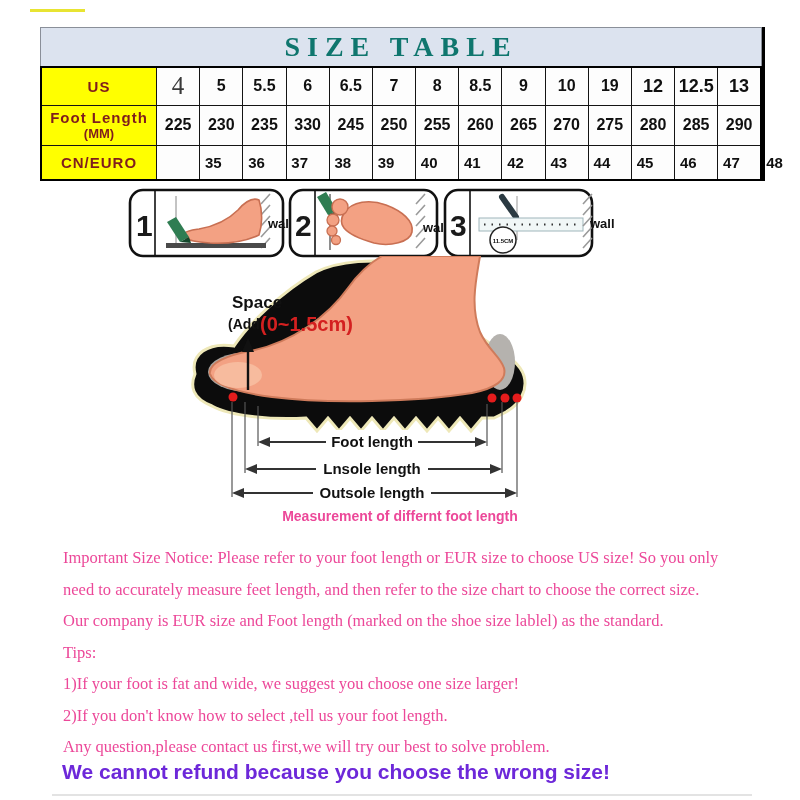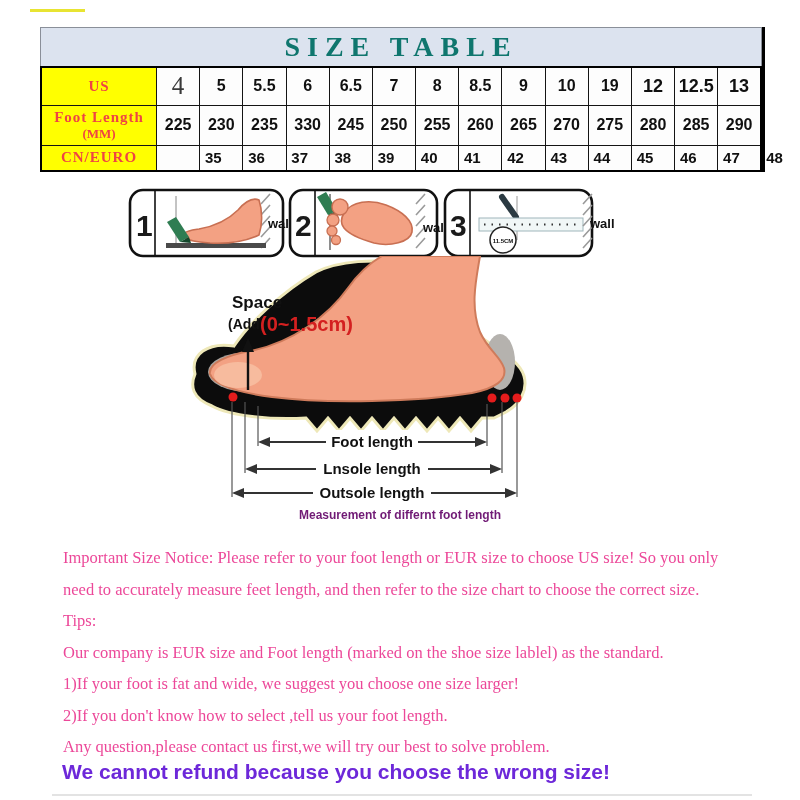--- a/index.html
+++ b/index.html
@@ -10,43 +10,43 @@
   #top-sliver{position:absolute;left:30px;top:9px;width:55px;height:3px;background:#e8e432;}
 
   
   #table-wrap{position:absolute;left:40px;top:27px;width:722px;border-right:3px solid #000;}
   #title-bar{height:38px;line-height:38px;text-align:center;background:#dce3ef;
              border:1px solid #8a8f99;border-bottom:none;
              font-family:"Liberation Serif",serif;font-weight:bold;font-size:28px;
              letter-spacing:7px;color:#0f766e;}
   #size-table{width:100%;border-collapse:collapse;table-layout:fixed;border:2px solid #000;}
   #size-table th,#size-table td{border:1.6px solid #141414;text-align:center;padding:0;}
-  #size-table th{width:114px;background:#ffff00;color:#ef4444;
-                 font-family:Liberation Serif, serif;font-weight:bold;font-size:15px;letter-spacing:1px;}
+  #size-table th{width:114px;background:#ffff00;color:#7f1d1d;
+                 font-family:Liberation Sans, sans-serif;font-weight:bold;font-size:15px;letter-spacing:1px;}
   #size-table th .sub{font-size:13px;letter-spacing:0;}
   #size-table tr.r0{height:38px;}
   #size-table tr.r1{height:40px;}
-  #size-table tr.r2{height:26px;}
+  #size-table tr.r2{height:35px;}
   #size-table td{color:#101010;font-weight:bold;font-size:16px;background:#fdfdfd;}
   #size-table tr.r0 td:nth-child(2){font-family:"Liberation Serif",serif;font-weight:400;
                                     font-size:25px;color:#3a3a3a;}
   #size-table tr.r0 td:nth-child(n+13){font-size:18px;}
   #size-table tr.r2 td{font-size:15px;padding-left:48px;}
 
   
   .panel{position:absolute;top:188px;height:70px;overflow:visible;}
   #panel-1{left:128px;width:158px;}
   #panel-2{left:288px;width:152px;}
   #panel-3{left:443px;width:152px;}
   .panel svg{overflow:visible;display:block;}
 
   
   #foot-diagram{position:absolute;left:150px;top:256px;width:480px;height:250px;}
   #diagram-caption{position:absolute;left:0;right:0;top:508px;text-align:center;
-                   font-weight:bold;font-size:12px;color:#701a75;}
+                   font-weight:bold;font-size:14px;color:#ec4899;}
 
   
   #notice-lines{position:absolute;left:63px;top:542px;width:690px;
                 font-family:"Liberation Serif",serif;font-size:16.5px;color:#ec4899;}
   #notice-lines .nline{height:31.5px;line-height:31.5px;white-space:nowrap;}
   #warning-line{position:absolute;left:62px;top:760px;width:700px;
                 font-weight:bold;font-size:21px;color:#6d28d9;white-space:nowrap;}
   #bottom-rule{position:absolute;left:52px;top:794px;width:700px;height:2px;background:#e3e3e3;}
 
   .svg-label{font-family:"Liberation Sans",sans-serif;font-weight:bold;}
@@ -232,22 +232,22 @@
       <rect x="163" y="225" width="118" height="20" fill="#fff"></rect>
       <text class="svg-label" x="222" y="242" font-size="15" text-anchor="middle" fill="#111">Outsole length</text>
     </g>
   </svg>
 
   <div id="diagram-caption">Measurement of differnt foot length</div>
 
   <div id="notice-lines">
       <div class="nline">Important Size Notice: Please refer to your foot length or EUR size to choose US size! So you only</div>
       <div class="nline">need to accurately measure feet length, and then refer to the size chart to choose the correct size.</div>
+      <div class="nline">Our company is EUR size and Foot length (marked on the shoe size lablel) as the standard.</div>
       <div class="nline">Tips:</div>
-      <div class="nline">Our company is EUR size and Foot length (marked on the shoe size lablel) as the standard.</div>
       <div class="nline">1)If your foot is fat and wide, we suggest you choose one size larger!</div>
       <div class="nline">2)If you don't know how to select ,tell us your foot length.</div>
       <div class="nline">Any question,please contact us first,we will try our best to solve problem.</div>
     </div>
   <div id="warning-line">We cannot refund because you choose the wrong size!</div>
   <div id="bottom-rule"></div>
 
 </div>
 
 </body></html>

